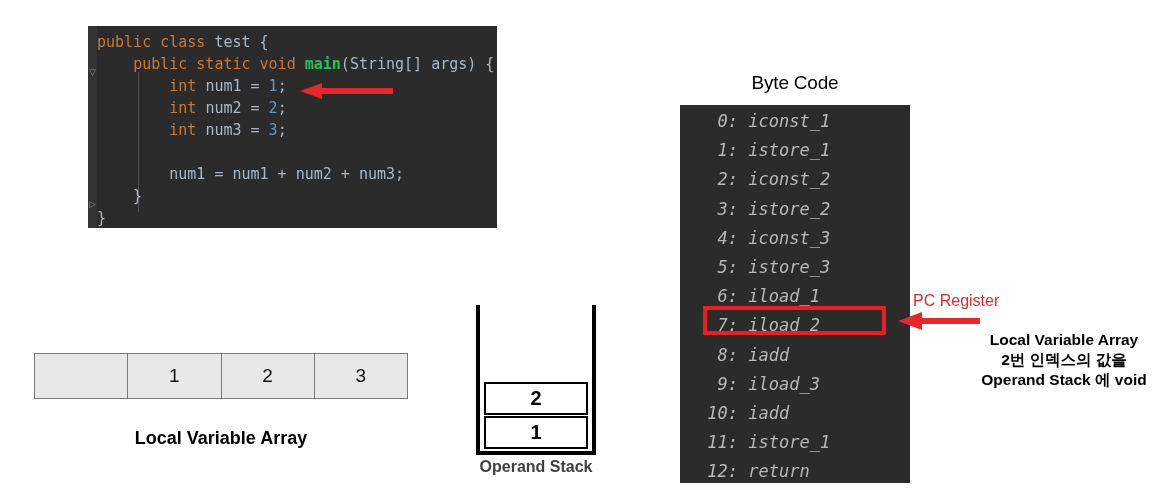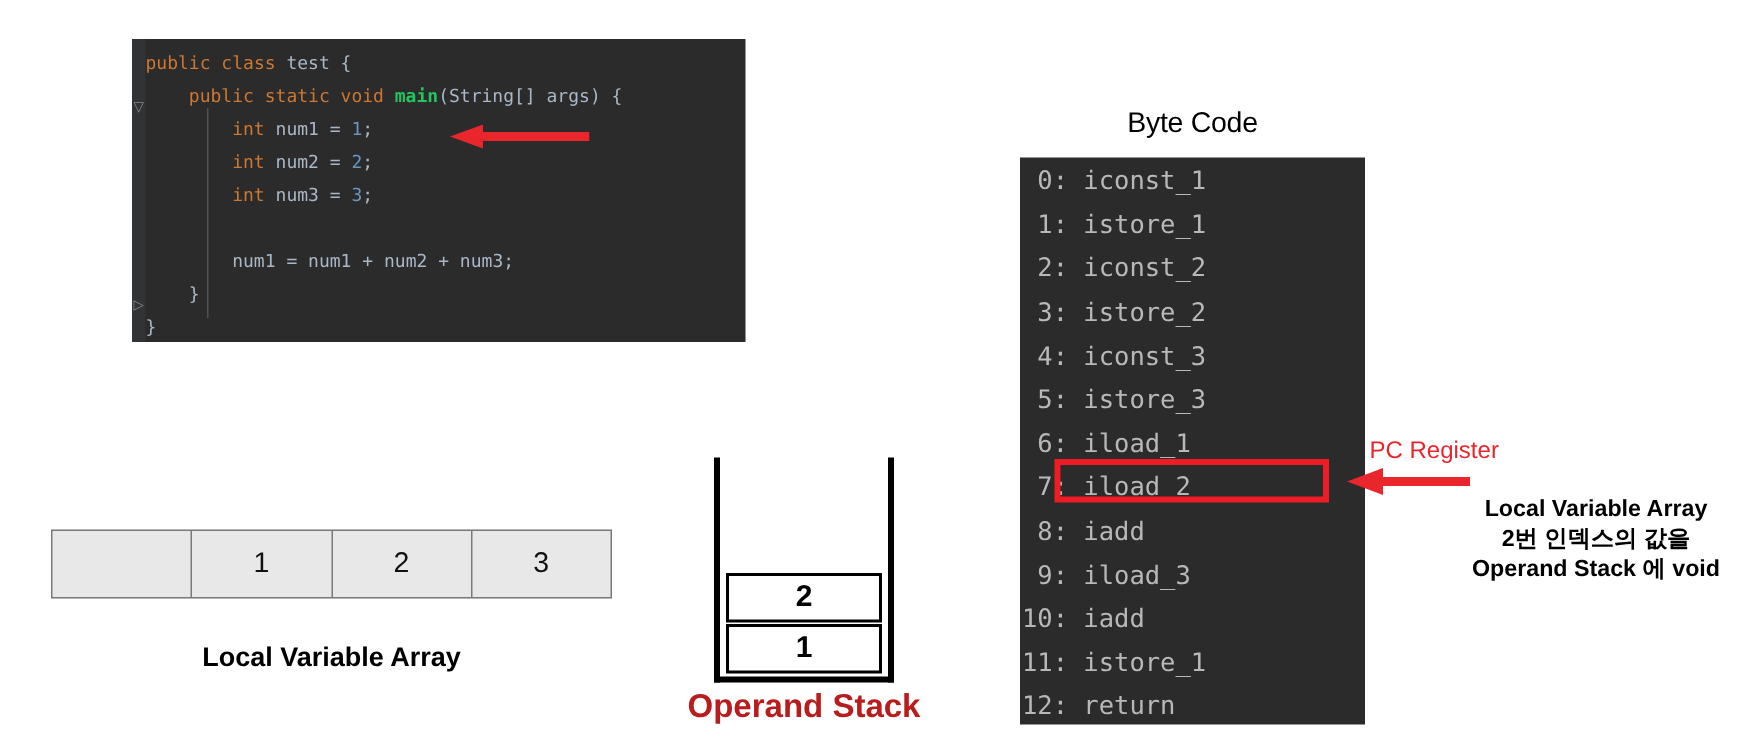--- a/index.html
+++ b/index.html
@@ -50,21 +50,21 @@
     width: 1px;
     height: 140px;
     background: #4e5254;
   }
   #code-lines {
     position: absolute;
     left: 9px;
     top: 5px;
     width: 400px;
     font-family: "DejaVu Sans Mono", monospace;
-    font-size: 12px;
+    font-size: 15px;
     line-height: 22px;
     white-space: pre;
   }
   .cl { height: 22px; }
   .kw  { color: #cc7832; }
   .id  { color: #a9b7c6; }
   .num { color: #6897bb; }
   .mth { color: #22c55e; font-weight: bold; }
   .pun { color: #a9b7c6; }
   .und { }
@@ -105,20 +105,22 @@
     top: 2px;
     width: 230px;
     font-family: "DejaVu Sans Mono", monospace;
     font-size: 17px;
     line-height: 29.2px;
     color: #b8b8b8;
     white-space: pre;
   }
   .bc-row {
     height: 29.2px;
+    padding-left: 26px;
+    font-style: italic;
   }
   .bc-idx {
     display: inline-block;
     width: 32px;
     text-align: right;
   }
   #pc-highlight {
     position: absolute;
     left: 703px;
     top: 306px;
@@ -227,23 +229,23 @@
     margin-bottom: 1px;
     font-family: "Liberation Sans", sans-serif;
   }
   .stack-cell:last-child { margin-bottom: 0; }
   #stack-caption {
     position: absolute;
     left: 446px;
     top: 458px;
     width: 180px;
     text-align: center;
-    font-size: 22px;
-    font-weight: bold;
-    color: #b91c1c;
+    font-size: 16px;
+    font-weight: bold;
+    color: #404040;
   }
 </style>
 </head>
 <body>
 
 <div id="code-editor">
   <div id="code-gutter"></div>
   <div class="fold-marker" style="top:42px;">▽</div>
   <div class="fold-marker" style="top:174px;">▷</div>
   <div id="indent-guide"></div>

